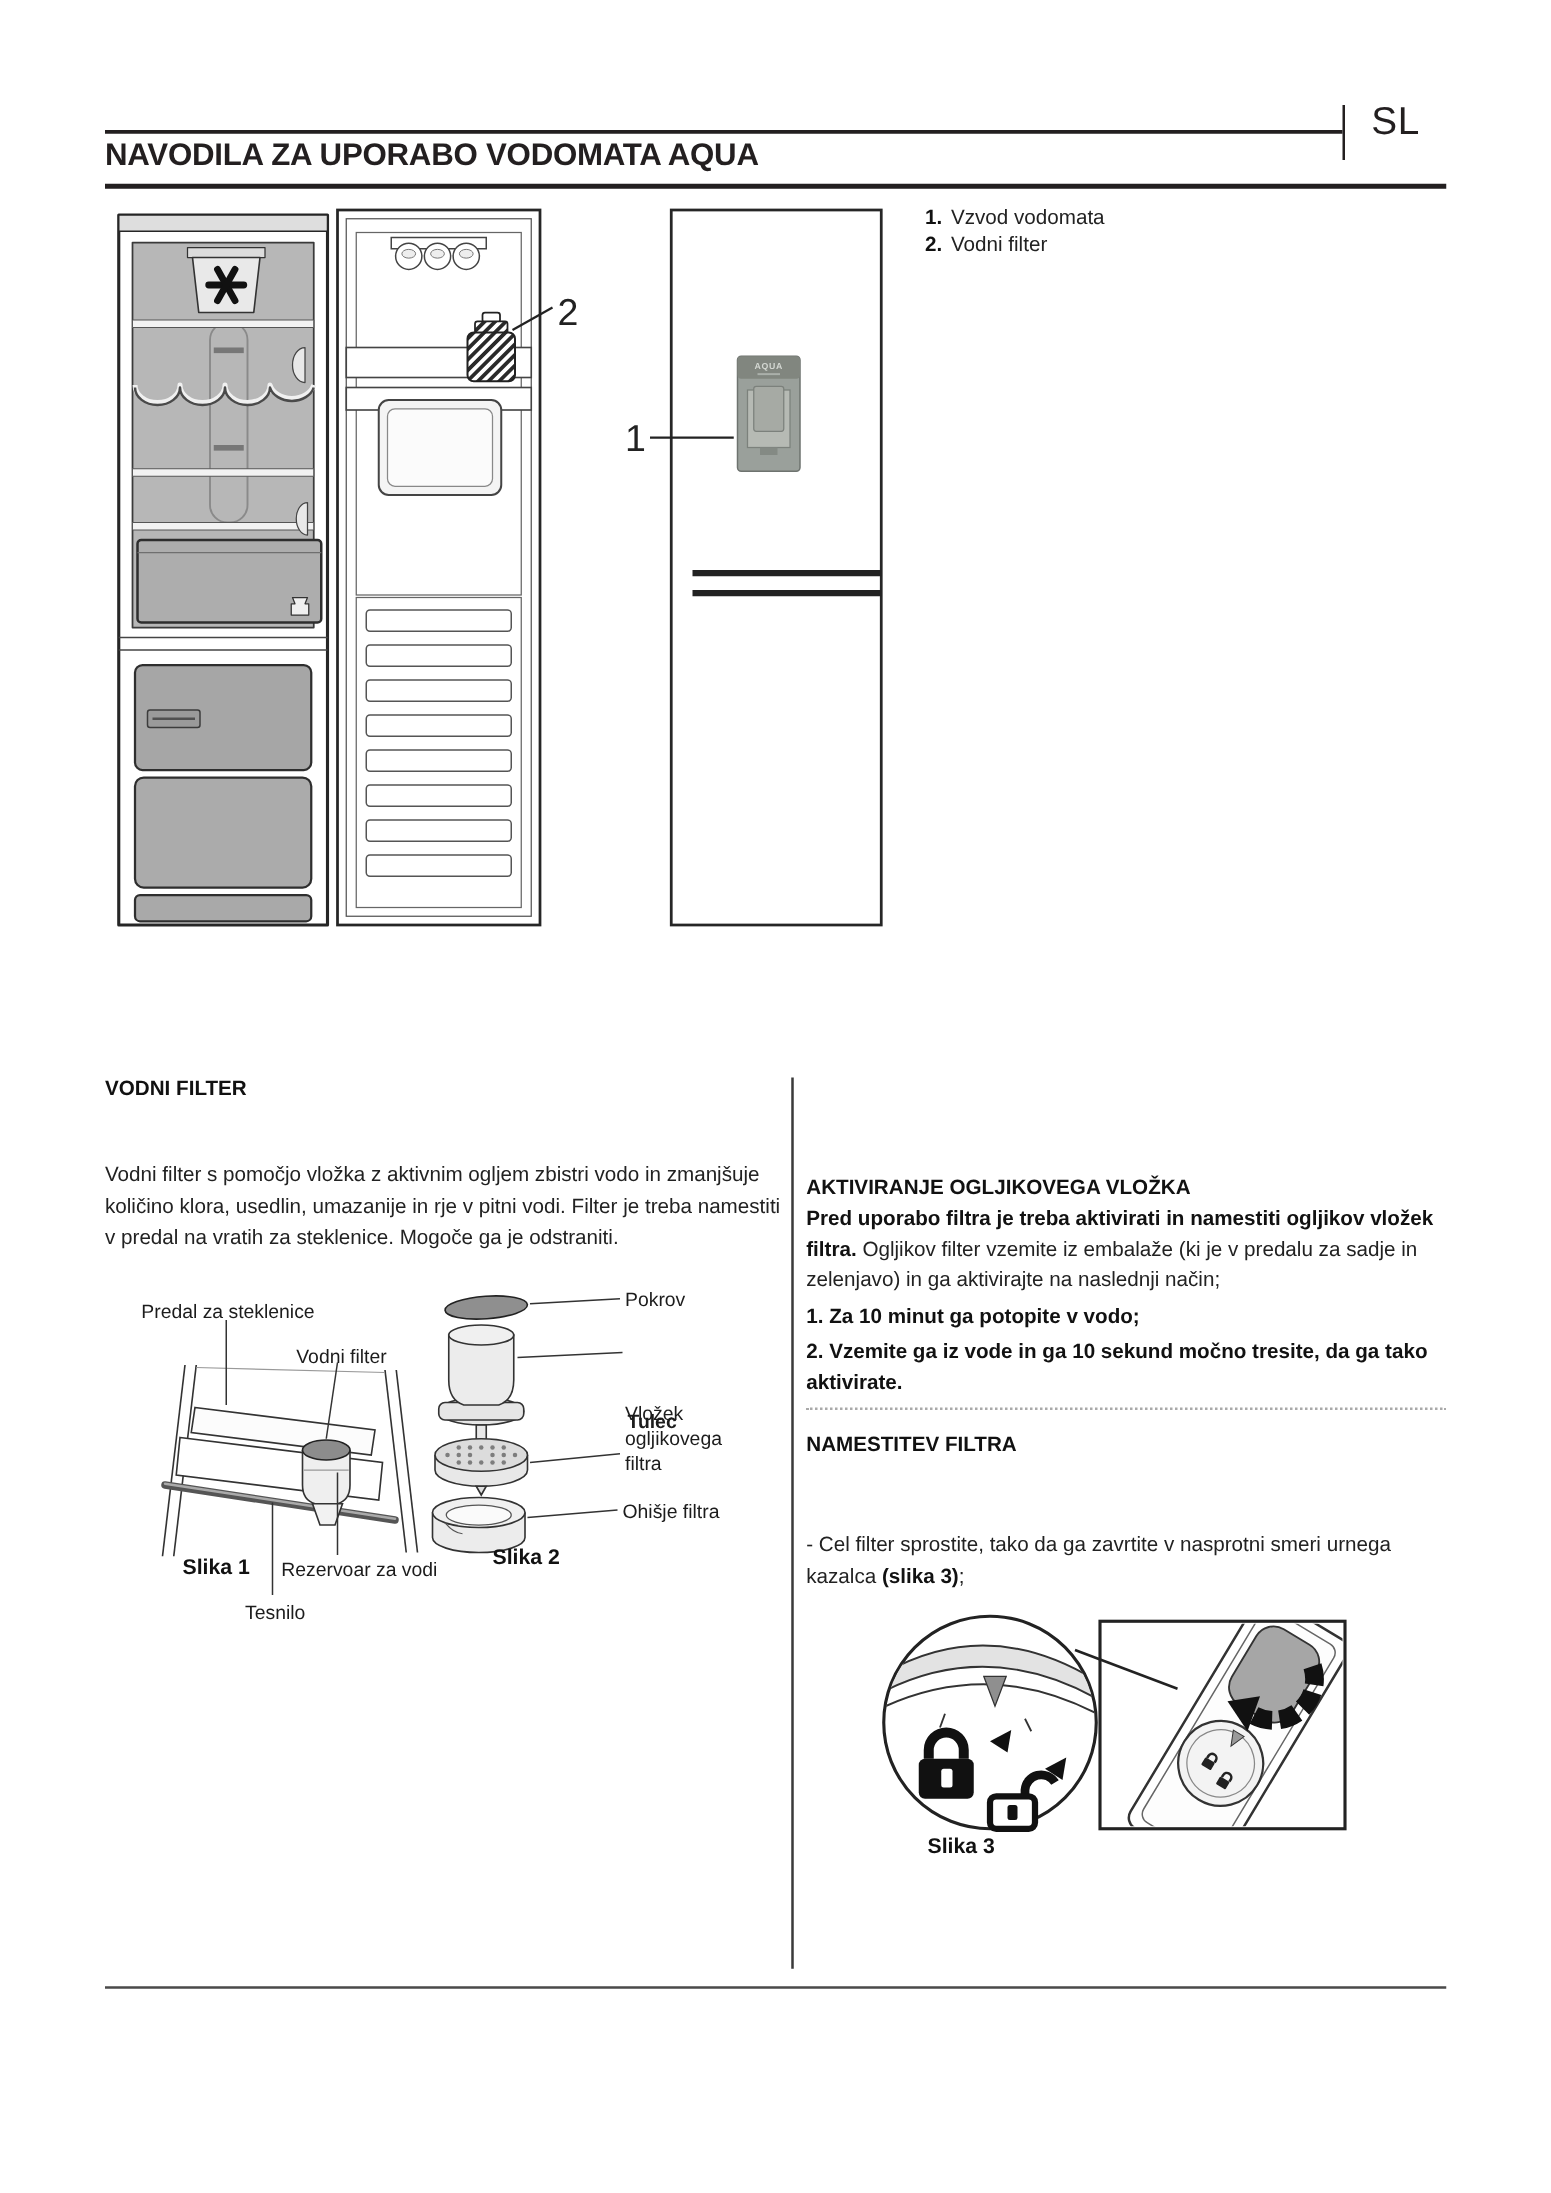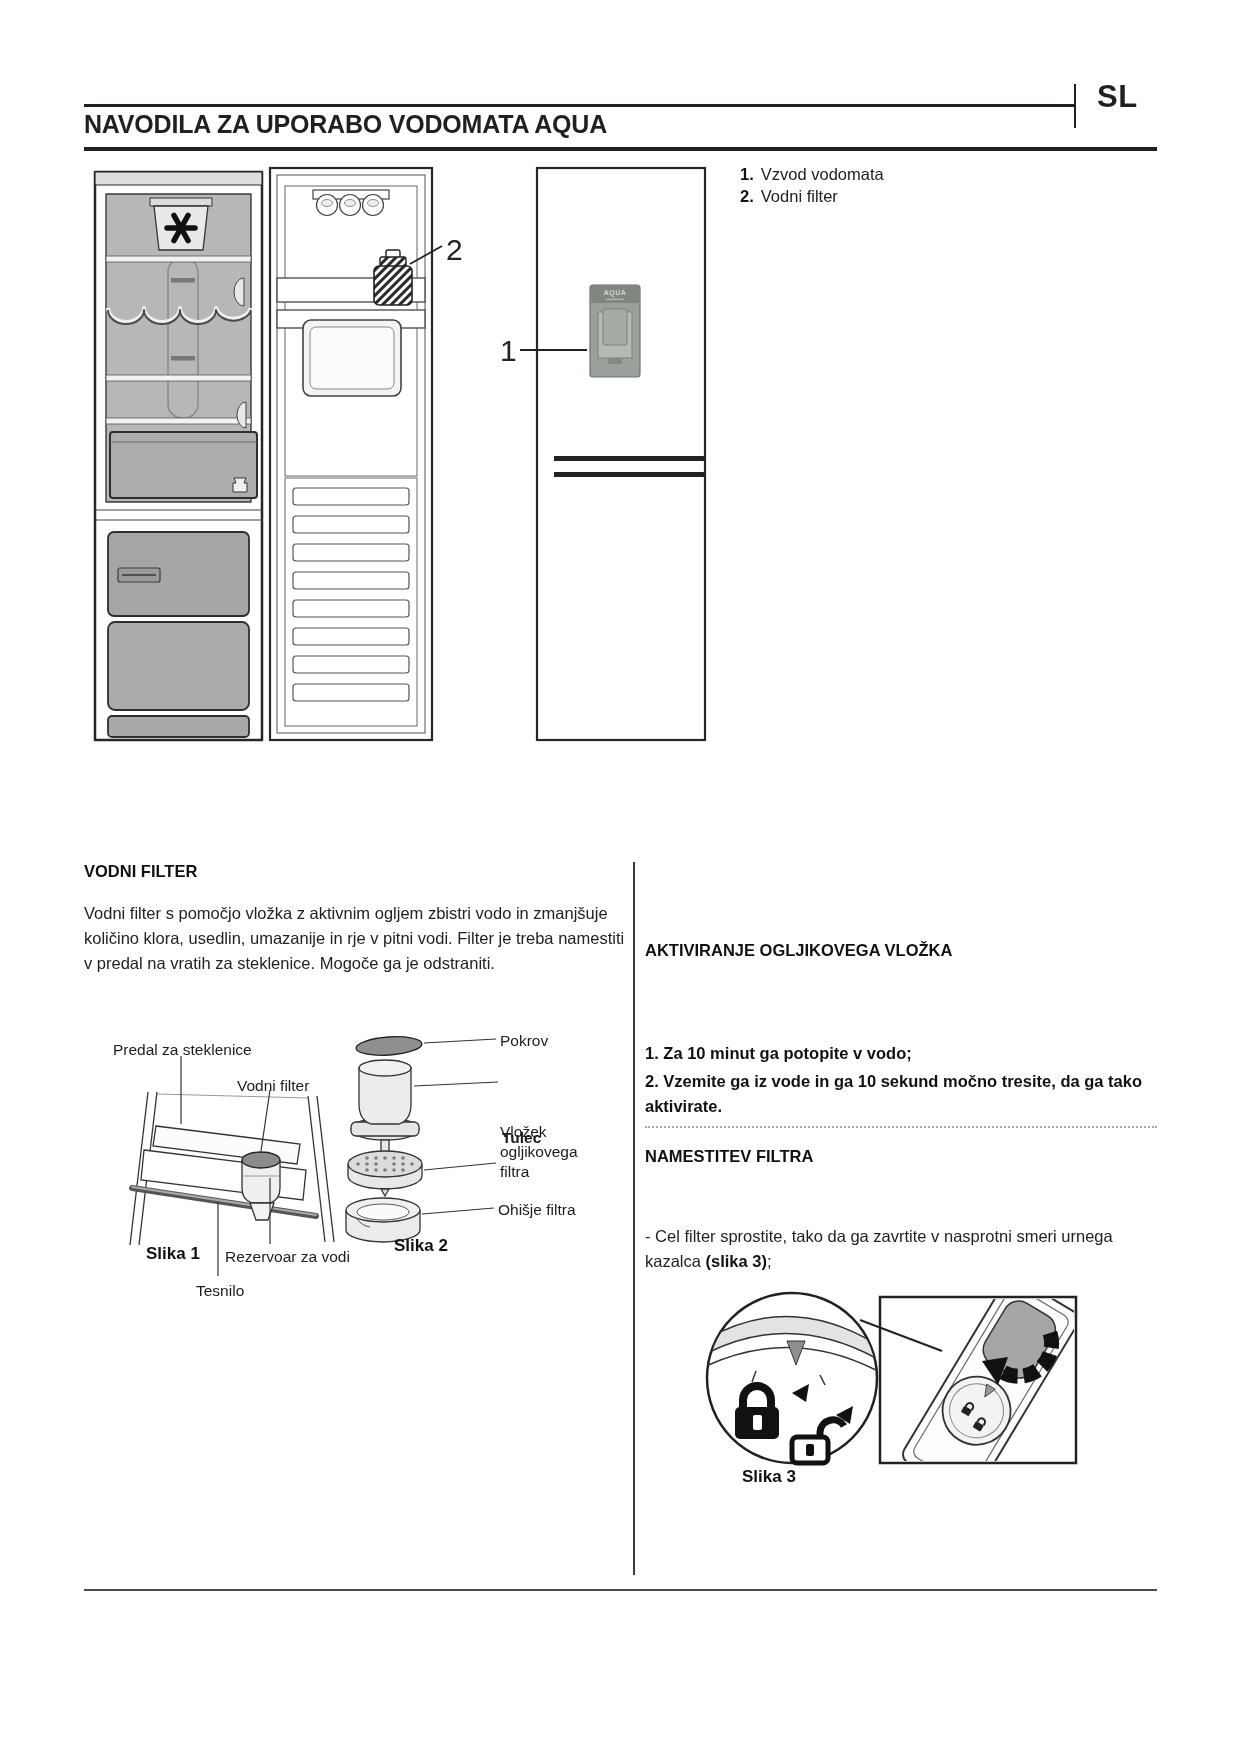--- a/index.html
+++ b/index.html
@@ -1,20 +1,20 @@
 <!DOCTYPE html>
 <html><head>
 <meta charset="utf-8">
 <style>
   html,body{margin:0;padding:0;background:#ffffff;}
   .page{position:relative;width:1241px;height:1754px;background:#fff;
         font-family:"Liberation Sans","DejaVu Sans",sans-serif;color:#1c1c1c;overflow:hidden;}
   .abs{position:absolute;}
   .rule{background:#231f20;}
-  .lang{font-size:31px;font-weight:bold;color:#231f20;letter-spacing:.5px;}
+  .lang{font-size:31px;font-weight:normal;color:#231f20;letter-spacing:.5px;}
   .title{font-size:25px;font-weight:bold;color:#231f20;letter-spacing:-.2px;white-space:nowrap;}
   .h1{font-size:16.5px;font-weight:bold;color:#111;white-space:nowrap;}
   .para{font-size:16.5px;line-height:25px;color:#222;margin:0;}
   .rpara{font-size:16.5px;line-height:24.5px;color:#222;margin:0;}
   .b{font-weight:bold;color:#111;}
   .lbl{font-size:15.5px;color:#1c1c1c;white-space:nowrap;line-height:20px;}
   .lbl.wrap{white-space:normal;}
   .cap{font-size:17px;font-weight:bold;color:#111;white-space:nowrap;}
   .legend{font-size:16.5px;line-height:22px;color:#222;}
   .legend-row{display:flex;gap:7px;}
@@ -153,21 +153,21 @@
       <span class="b">1.</span>
       <span>Vzvod vodomata</span>
     </div>
     <div class="legend-row">
       <span class="b">2.</span>
       <span>Vodni filter</span>
     </div>
   </div>
 
   <div class="abs h1" style="left:84px;top:862px;">VODNI FILTER</div>
-  <p class="abs para" style="left:84px;top:901px;width:552px;">Vodni filter s pomočjo vložka z aktivnim ogljem zbistri vodo in zmanjšuje količino klora, usedlin, umazanije in rje v pitni vodi. Filter je treba namestiti v predal na vratih za steklenice. Mogoče ga je odstraniti.</p>
+  <p class="abs para" style="left:84px;top:928px;width:552px;">Vodni filter s pomočjo vložka z aktivnim ogljem zbistri vodo in zmanjšuje količino klora, usedlin, umazanije in rje v pitni vodi. Filter je treba namestiti v predal na vratih za steklenice. Mogoče ga je odstraniti.</p>
 
   <svg class="abs" style="left:84px;top:1030px;" width="520" height="275" viewBox="0 0 520 275">
 
     <g fill="none" stroke="#333" stroke-width="1.3">
       <line x1="64" y1="62" x2="46" y2="215"></line>
       <line x1="73" y1="62" x2="55" y2="215"></line>
       <line x1="233" y1="66" x2="250" y2="212"></line>
       <line x1="224" y1="66" x2="241" y2="212"></line>
       <line x1="73" y1="64" x2="224" y2="68" stroke="#999" stroke-width="1"></line>
       <polygon points="72,96 216,114 213,134 69,116" fill="#fcfcfc"></polygon>
@@ -235,20 +235,21 @@
   <div class="abs cap" style="left:146px;top:1244px;">Slika 1</div>
   <div class="abs lbl" style="left:500px;top:1031px;">Pokrov</div>
   <div class="abs lbl" style="left:502px;top:1128px;font-weight:bold;">Tulec</div>
   <div class="abs lbl wrap" style="left:500px;top:1122px;width:96px;">Vložek ogljikovega filtra</div>
   <div class="abs lbl" style="left:498px;top:1200px;">Ohišje filtra</div>
   <div class="abs cap" style="left:394px;top:1236px;">Slika 2</div>
 
   <div class="abs vdiv" style="left:633px;top:862px;width:1.5px;height:713px;"></div>
 
   <div class="abs h1" style="left:645px;top:941px;">AKTIVIRANJE OGLJIKOVEGA VLOŽKA</div>
+  <p class="abs rpara" style="left:645px;top:963px;width:514px;"><b class="b">Pred uporabo filtra je treba aktivirati in namestiti ogljikov vložek filtra.</b><span> Ogljikov filter vzemite iz embalaže (ki je v predalu za sadje in zelenjavo) in ga aktivirajte na naslednji način;</span></p>
   <p class="abs rpara b" style="left:645px;top:1041px;width:514px;">1. Za 10 minut ga potopite v vodo;</p>
   <p class="abs rpara b" style="left:645px;top:1069px;width:514px;">2. Vzemite ga iz vode in ga 10 sekund močno tresite, da ga tako aktivirate.</p>
 
   <div class="abs dotted" style="left:645px;top:1126px;width:512px;"></div>
 
   <div class="abs h1" style="left:645px;top:1147px;">NAMESTITEV FILTRA</div>
   <p class="abs rpara" style="left:645px;top:1224px;width:514px;"><span>- Cel filter sprostite, tako da ga zavrtite v nasprotni smeri urnega kazalca </span><b class="b">(slika 3)</b><span>;</span></p>
 
   <svg class="abs" style="left:640px;top:1285px;" width="450" height="185" viewBox="0 0 450 185">
     <defs>

